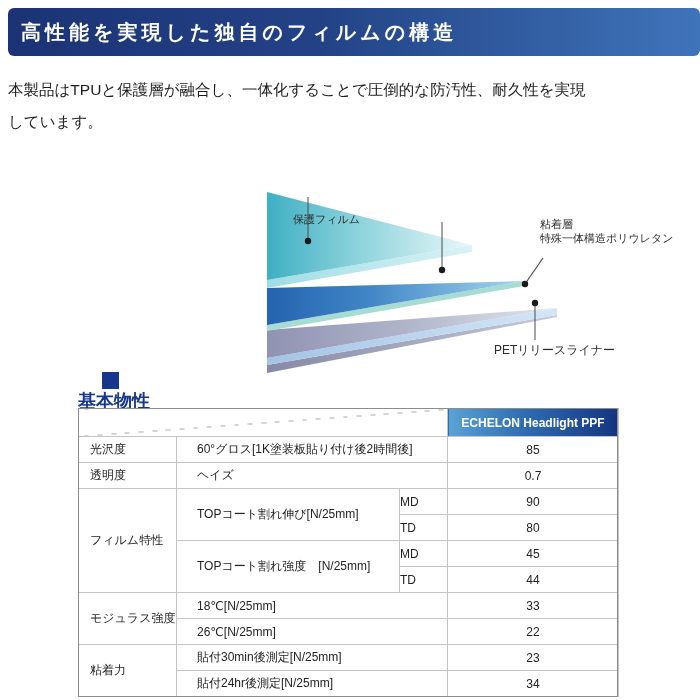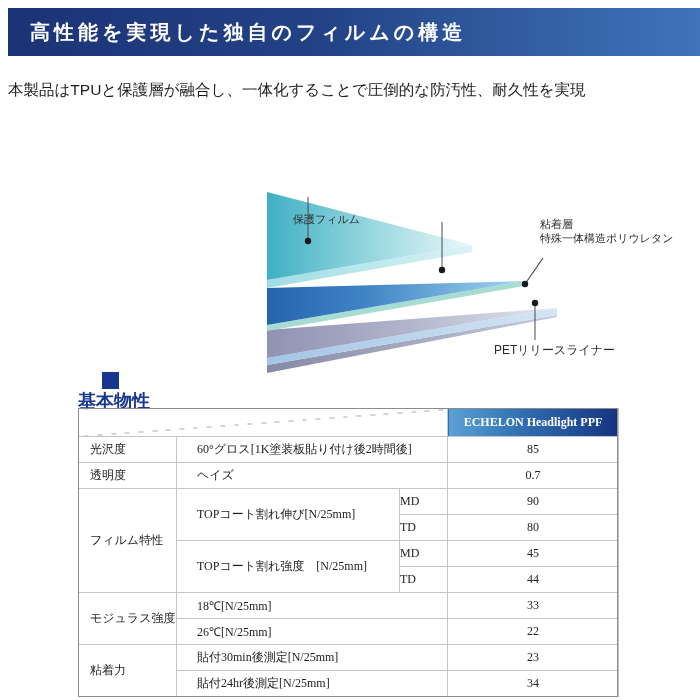--- a/index.html
+++ b/index.html
@@ -7,21 +7,21 @@
     width:700px; height:700px; position:relative; background:#ffffff;
     font-family:"Liberation Sans","DejaVu Sans",sans-serif;
     overflow:hidden;
   }
   
   .title-bar {
     position:absolute; left:8px; top:8px; width:692px; height:48px;
     background:linear-gradient(90deg,#1b3375 0%,#2447923 0%,#1b3375 0%,#234286 45%,#3f74ba 100%);
     background:linear-gradient(90deg,#1b3375 0%,#234286 45%,#3f74ba 100%);
     color:#ffffff; font-size:20px; font-weight:bold; letter-spacing:4px;
-    display:flex; align-items:center; padding-left:22px; box-sizing:border-box;
+    display:flex; align-items:center; padding-left:13px; box-sizing:border-box;border-radius:6px;
   }
   
   .intro {
     position:absolute; left:8px; top:74px; width:688px;
     font-size:15.5px; color:#1c1c1c; line-height:32px;
   }
   
   .diagram { position:absolute; left:230px; top:170px; width:460px; height:205px; }
   .diagram svg { position:absolute; left:0; top:0; }
   .dlabel {
@@ -37,21 +37,21 @@
     width:17px; height:17px; background:#17368e; display:inline-block; margin-right:7px;
   }
   
   .props-table {
     position:absolute; left:78px; top:408px; width:540px;
     border-collapse:collapse; table-layout:fixed;
     font-size:12px; color:#222222;
   }
   .props-table td {
     border:1px solid #c4c4c4; height:25px; padding:0 0 0 11px;
-    background:#ffffff; text-align:left; vertical-align:middle;font-family:Liberation Serif, serif;
+    background:#ffffff; text-align:left; vertical-align:middle;
   }
   .props-table td.test { padding-left:20px; }
   .props-table td.center { padding:0; }
   .props-table td.val { text-align:center; padding:0; }
   .props-table td.diag {
     height:27px; padding:0;
     background-image:linear-gradient(to bottom right,
       transparent 49.7%, #a8a8a8 49.7%, #a8a8a8 50.35%, transparent 50.35%);
   }
   .props-table td.prodhead {
@@ -66,20 +66,21 @@
 </style>
 </head>
 <body>
 
 <div>
 
   <div class="title-bar">高性能を実現した独自のフィルムの構造</div>
 
   <div class="intro">
     <div>本製品はTPUと保護層が融合し、一体化することで圧倒的な防汚性、耐久性を実現</div>
+    <div>しています。</div>
   </div>
 
   <div class="diagram">
     <svg width="460" height="205" viewBox="0 0 460 205">
       <defs>
         <linearGradient id="g1" x1="0" y1="0" x2="1" y2="0">
           <stop offset="0" stop-color="#3fafc3"></stop>
           <stop offset="0.45" stop-color="#8ed3dc"></stop>
           <stop offset="1" stop-color="#e9f8f9"></stop>
         </linearGradient>

